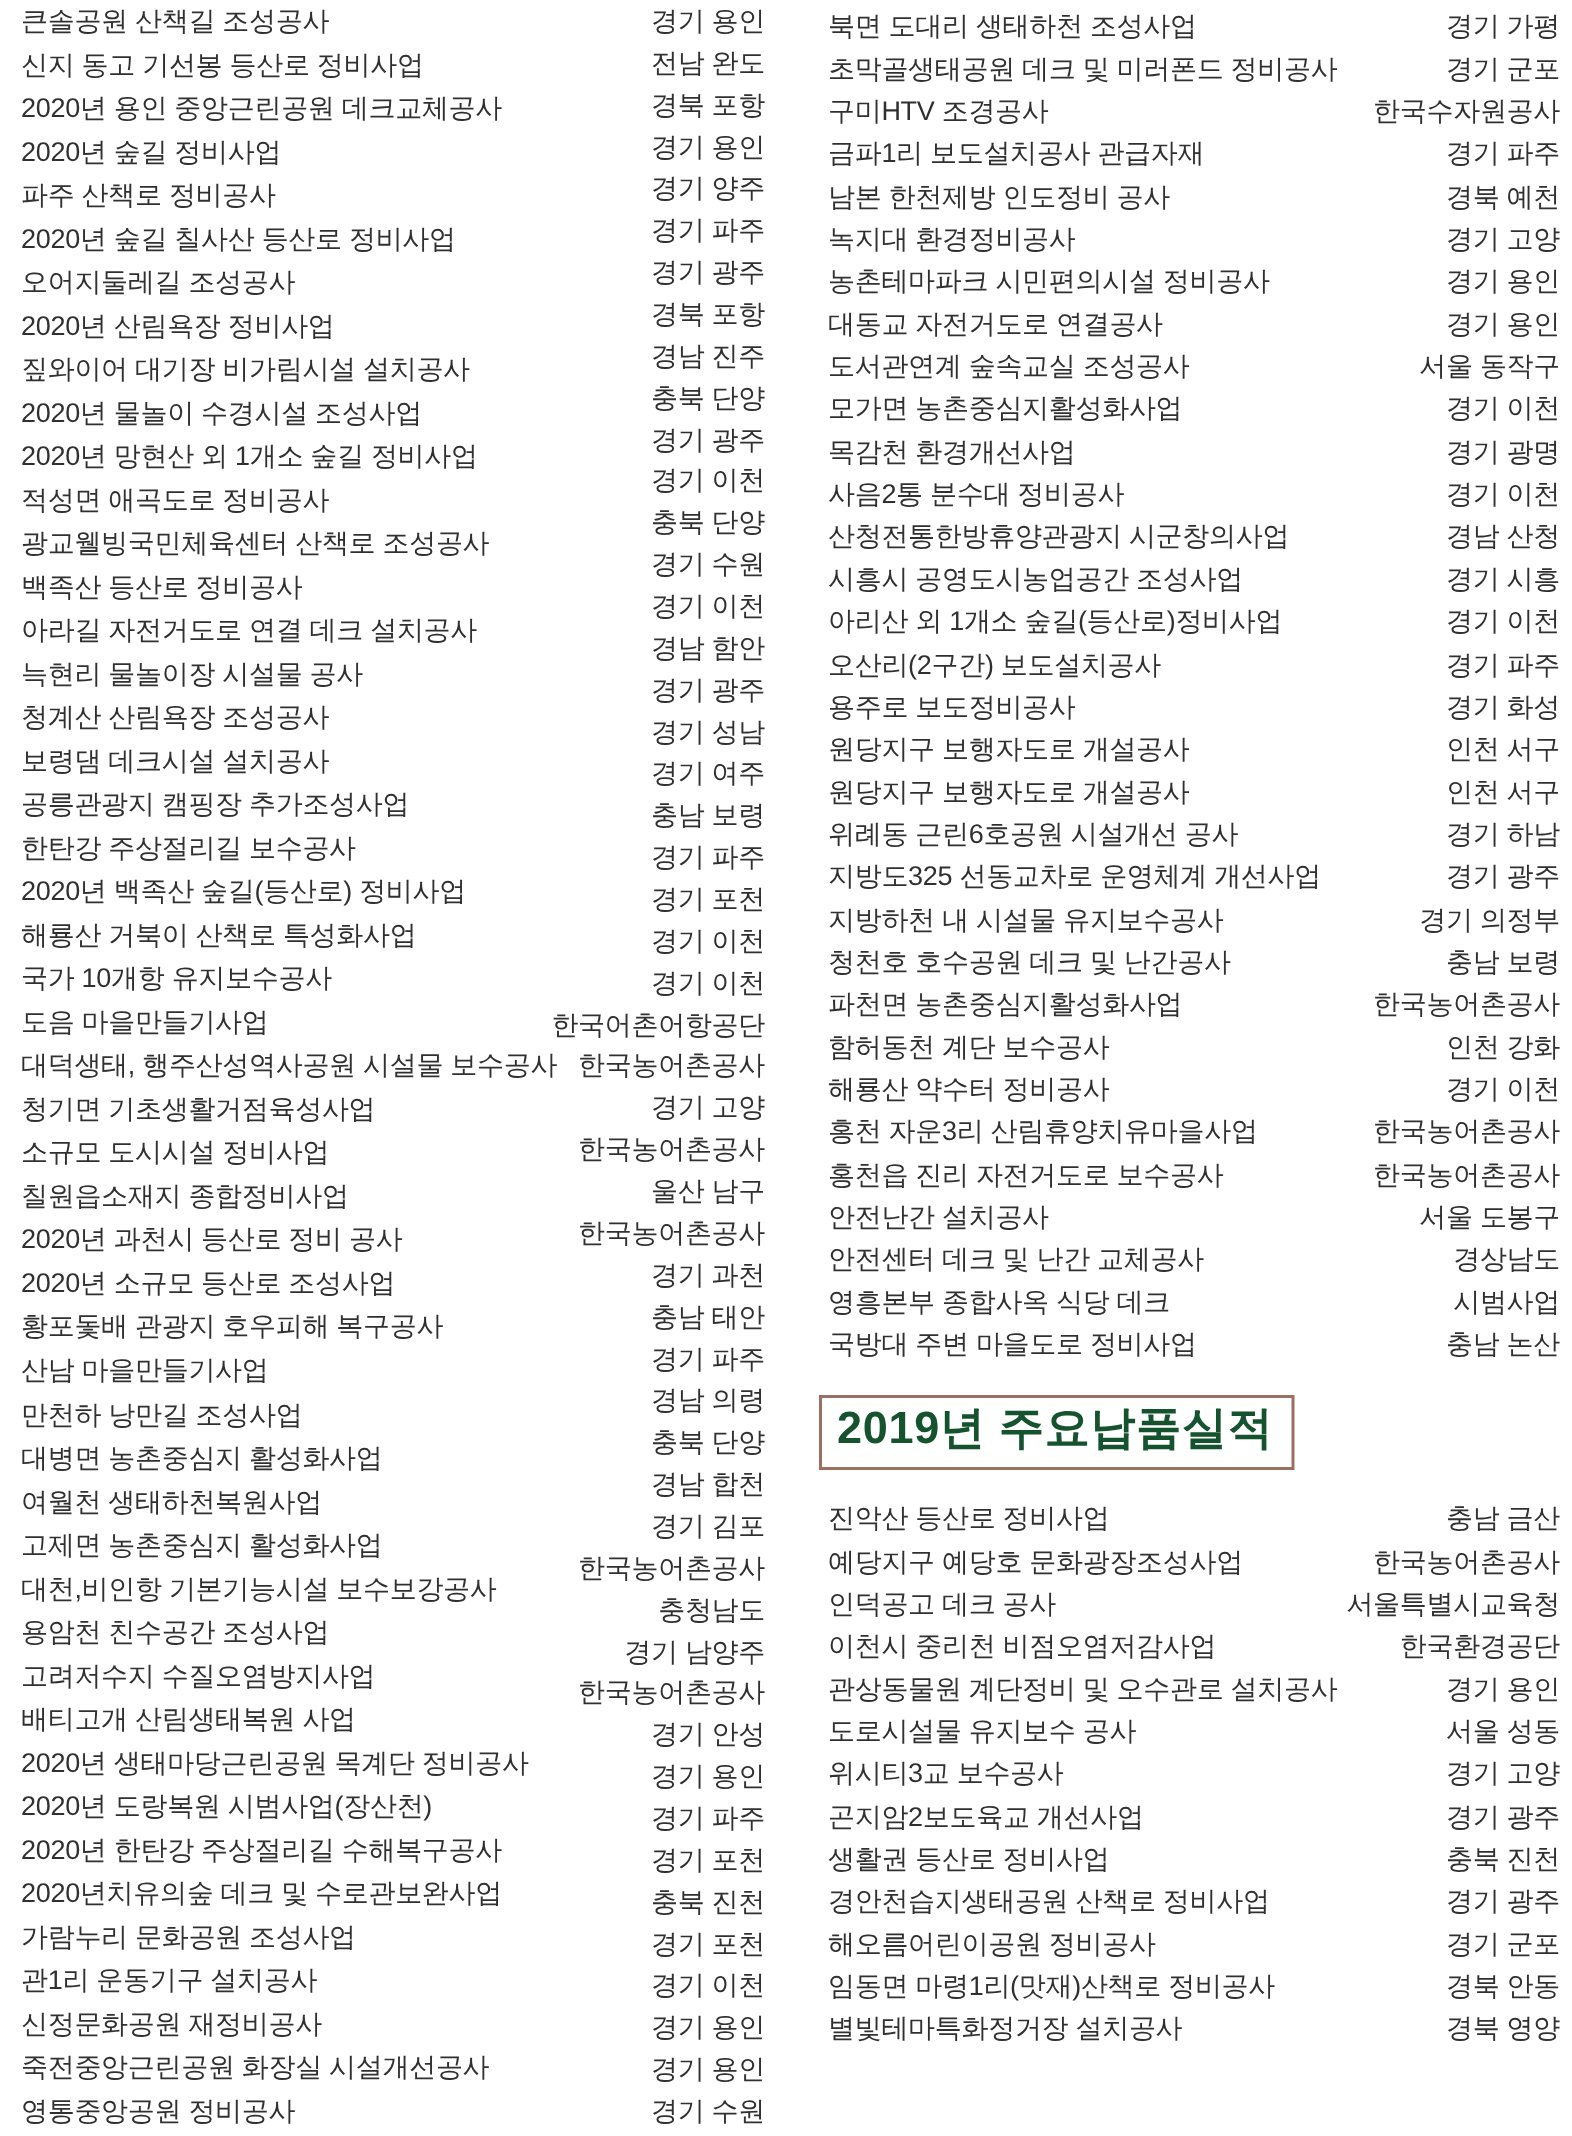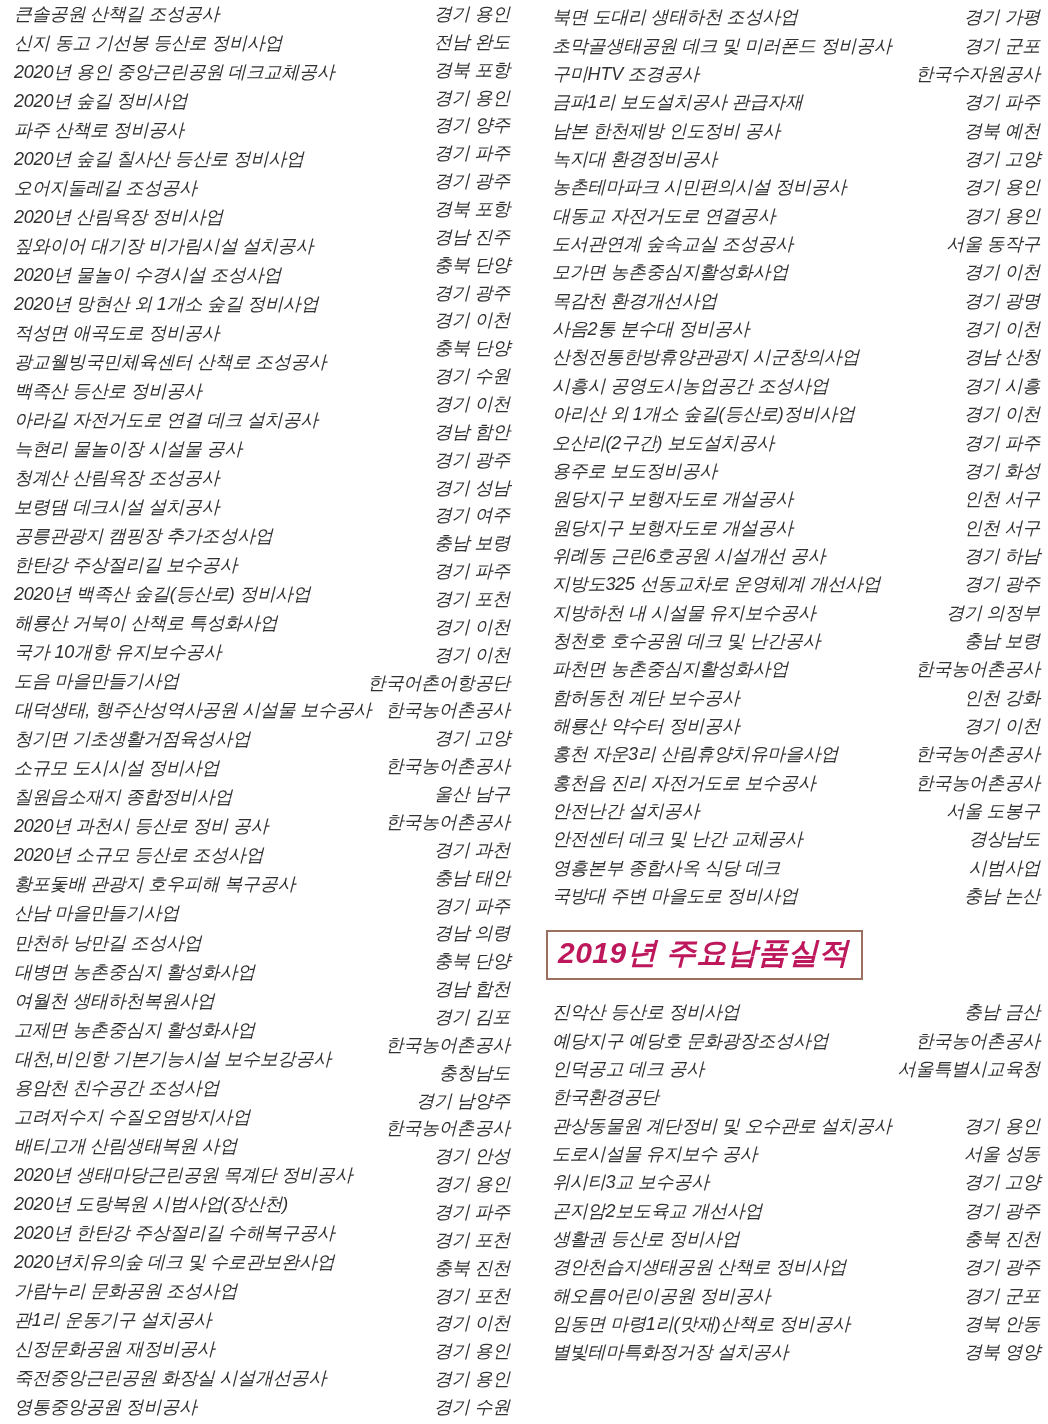--- a/index.html
+++ b/index.html
@@ -9,21 +9,20 @@
     height: 1424px;
     background: #ffffff;
     overflow: hidden;
     font-family: "Liberation Sans", sans-serif;
     color: #303030;
   }
   .page {
     position: relative;
     width: 1048px;
     height: 1424px;
-    font-style: italic;
   }
   
   .col-left {
     position: absolute;
     left: 14px;
     top: 0;
     width: 496px;
     height: 1424px;
   }
   .stack {
@@ -61,21 +60,21 @@
     font-size: 18px;
     letter-spacing: -0.2px;
   }
   .ploc { text-align: right; }
   .header-box-wrap {
     margin: 22px 0 16px -6px;
   }
   .header-box {
     display: inline-block;
     border: 2px solid #9c7061;
-    color: #be185d;
+    color: #14532d;
     font-size: 30px;
     font-weight: bold;
     line-height: 36px;
     padding: 3px 12px 7px 10px;
     letter-spacing: 0.5px;
     white-space: nowrap;
   }
 </style>
 </head>
 <body>
@@ -330,20 +329,21 @@
         </div>
         <div class="row">
           <span class="pname">예당지구 예당호 문화광장조성사업</span>
           <span class="ploc">한국농어촌공사</span>
         </div>
         <div class="row">
           <span class="pname">인덕공고 데크 공사</span>
           <span class="ploc">서울특별시교육청</span>
         </div>
         <div class="row">
+          <span class="pname">이천시 중리천 비점오염저감사업</span>
           <span class="ploc">한국환경공단</span>
         </div>
         <div class="row">
           <span class="pname">관상동물원 계단정비 및 오수관로 설치공사</span>
           <span class="ploc">경기 용인</span>
         </div>
         <div class="row">
           <span class="pname">도로시설물 유지보수 공사</span>
           <span class="ploc">서울 성동</span>
         </div>

